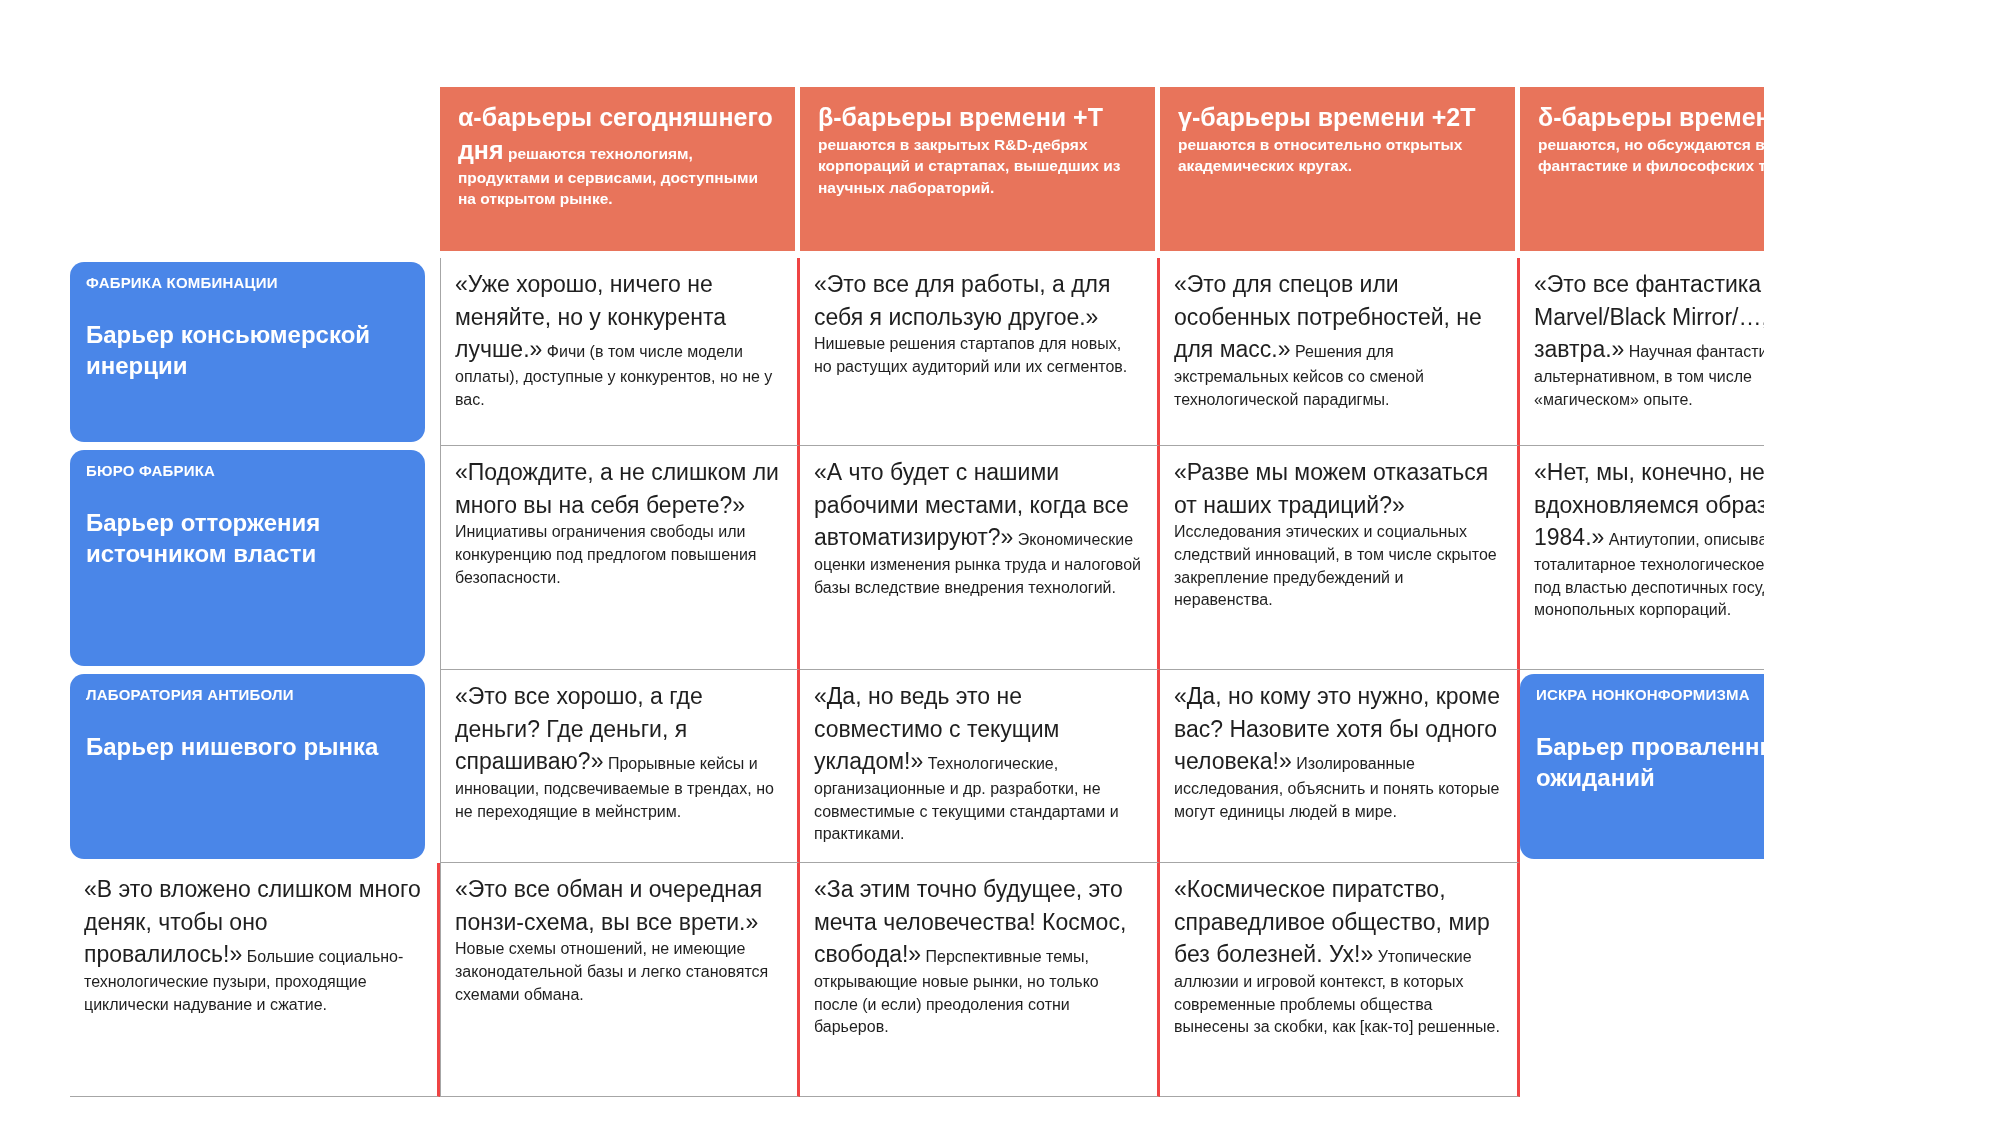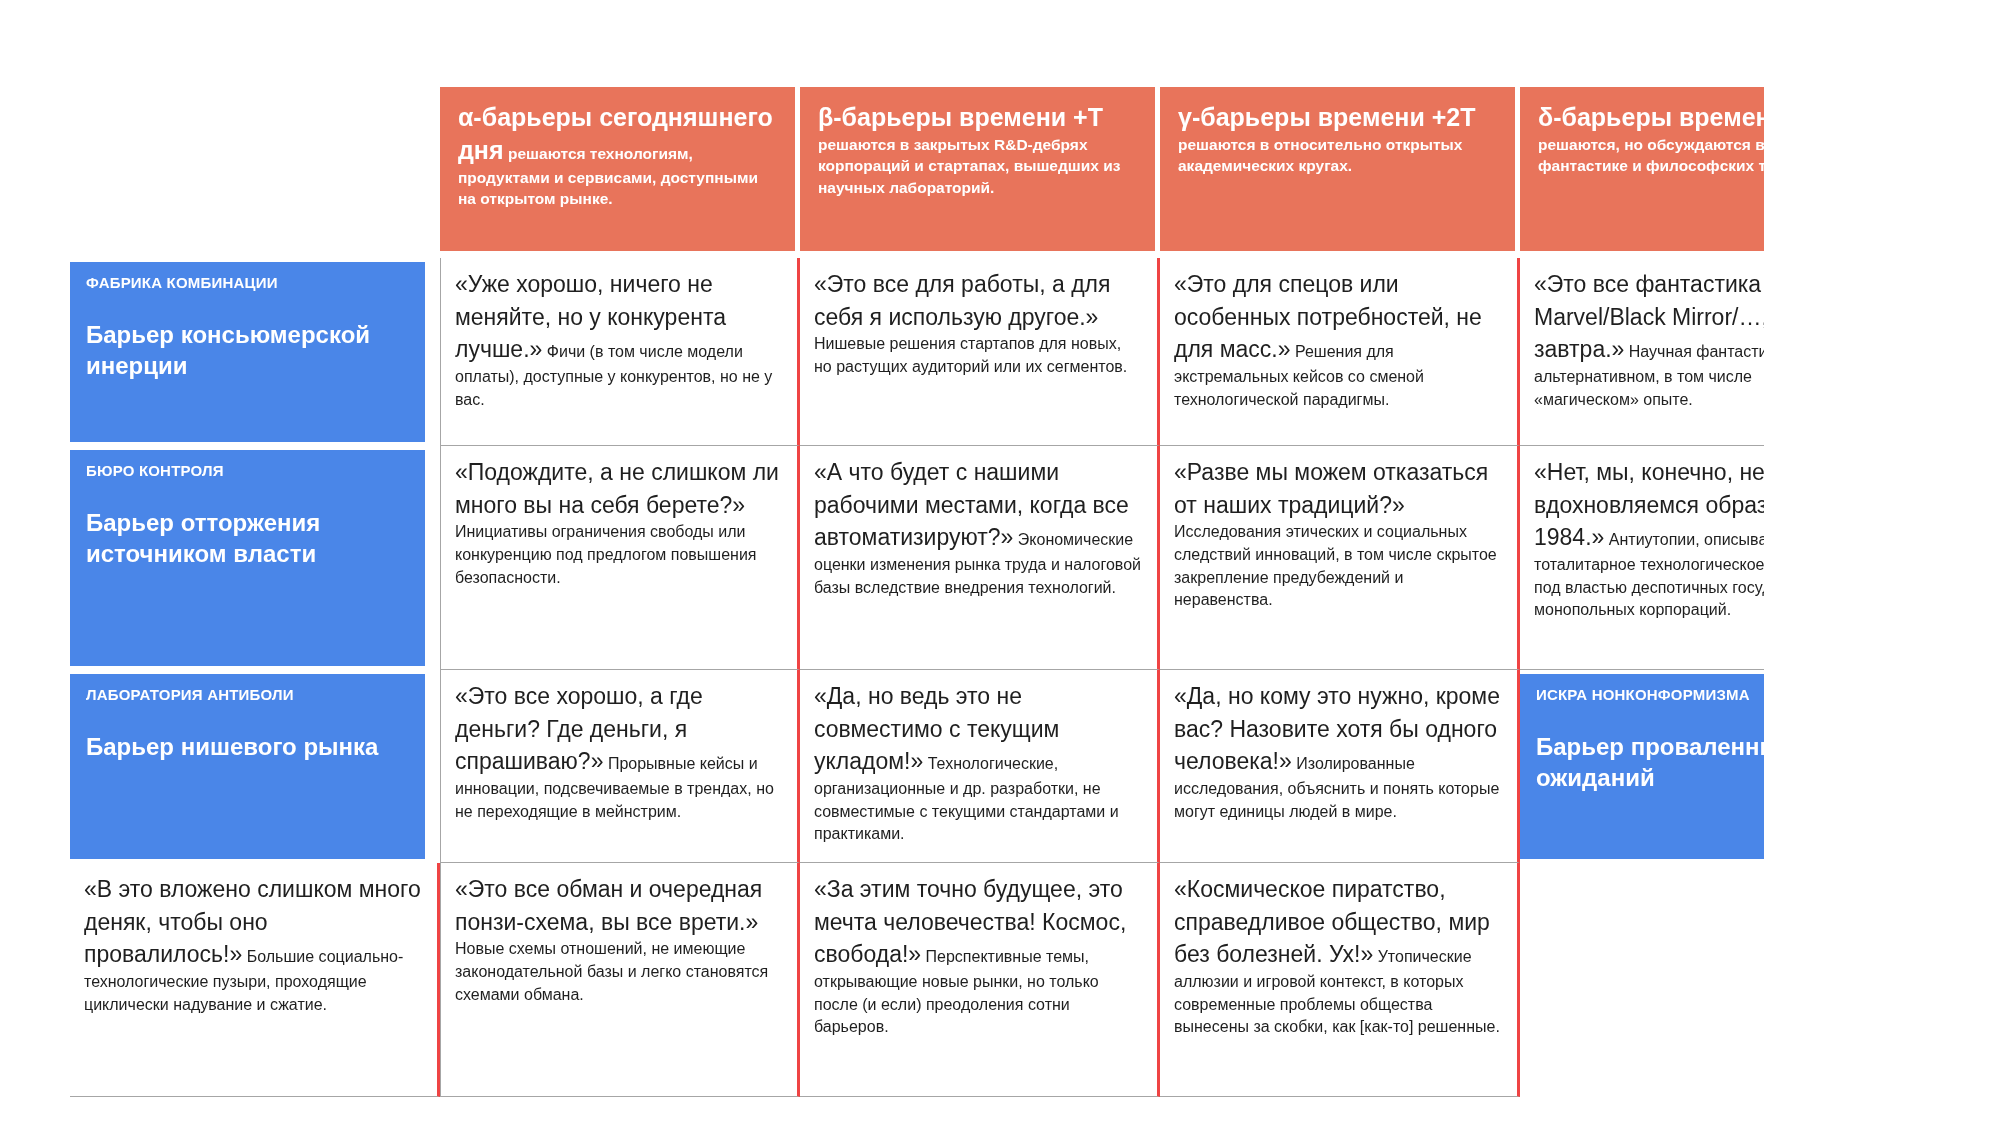--- a/index.html
+++ b/index.html
@@ -30,20 +30,21 @@
   .colhead.last { margin-right: 0; }
   .colhead p { margin: 0; line-height: 1.32; }
   .ct { font-size: 25px; font-weight: bold; }
   .cd { font-size: 15.5px; font-weight: bold; }
   .rowhead {
     background: #4A86E8;
     color: #ffffff;
     margin: 4px 15px 4px 0;
     padding: 12px 16px 10px 16px;
     box-sizing: border-box;
+    border-radius: 14px;
   }
   .rtag { font-size: 15px; font-weight: bold; letter-spacing: 0.2px; margin-bottom: 2px; }
   .rname { font-size: 24px; font-weight: bold; line-height: 1.3; margin-top: 28px; }
   .cell {
     background: #ffffff;
     border-right: 3px solid #ef4444;
     border-bottom: 1px solid #A6A6A6;
     padding: 10px 16px 8px 14px;
     box-sizing: border-box;
     color: #1F1F1F;
@@ -85,21 +86,21 @@
       <p><span class="q">«Это все для работы, а для себя я использую другое.»</span> <span class="n">Нишевые решения стартапов для новых, но растущих аудиторий или их сегментов.</span></p>
     </div>
     <div class="cell">
       <p><span class="q">«Это для спецов или особенных потребностей, не для масс.»</span> <span class="n">Решения для экстремальных кейсов со сменой технологической парадигмы.</span></p>
     </div>
     <div class="cell">
       <p><span class="q">«Это все фантастика из Marvel/Black Mirror/…, даже не завтра.»</span> <span class="n">Научная фантастика об альтернативном, в том числе «магическом» опыте.</span></p>
     </div>
 
     <div class="rowhead">
-      <div class="rtag">БЮРО КОНТРОЛЯ</div>
+      <div class="rtag">БЮРО ФАБРИКА</div>
       <div class="rname">Барьер отторжения источником власти</div>
     </div>
     <div class="cell c0">
       <p><span class="q">«Подождите, а не слишком ли много вы на себя берете?»</span> <span class="n">Инициативы ограничения свободы или конкуренцию под предлогом повышения безопасности.</span></p>
     </div>
     <div class="cell">
       <p><span class="q">«А что будет с нашими рабочими местами, когда все автоматизируют?»</span> <span class="n">Экономические оценки изменения рынка труда и налоговой базы вследствие внедрения технологий.</span></p>
     </div>
     <div class="cell">
       <p><span class="q">«Разве мы можем отказаться от наших традиций?»</span> <span class="n">Исследования этических и социальных следствий инноваций, в том числе скрытое закрепление предубеждений и неравенства.</span></p>

